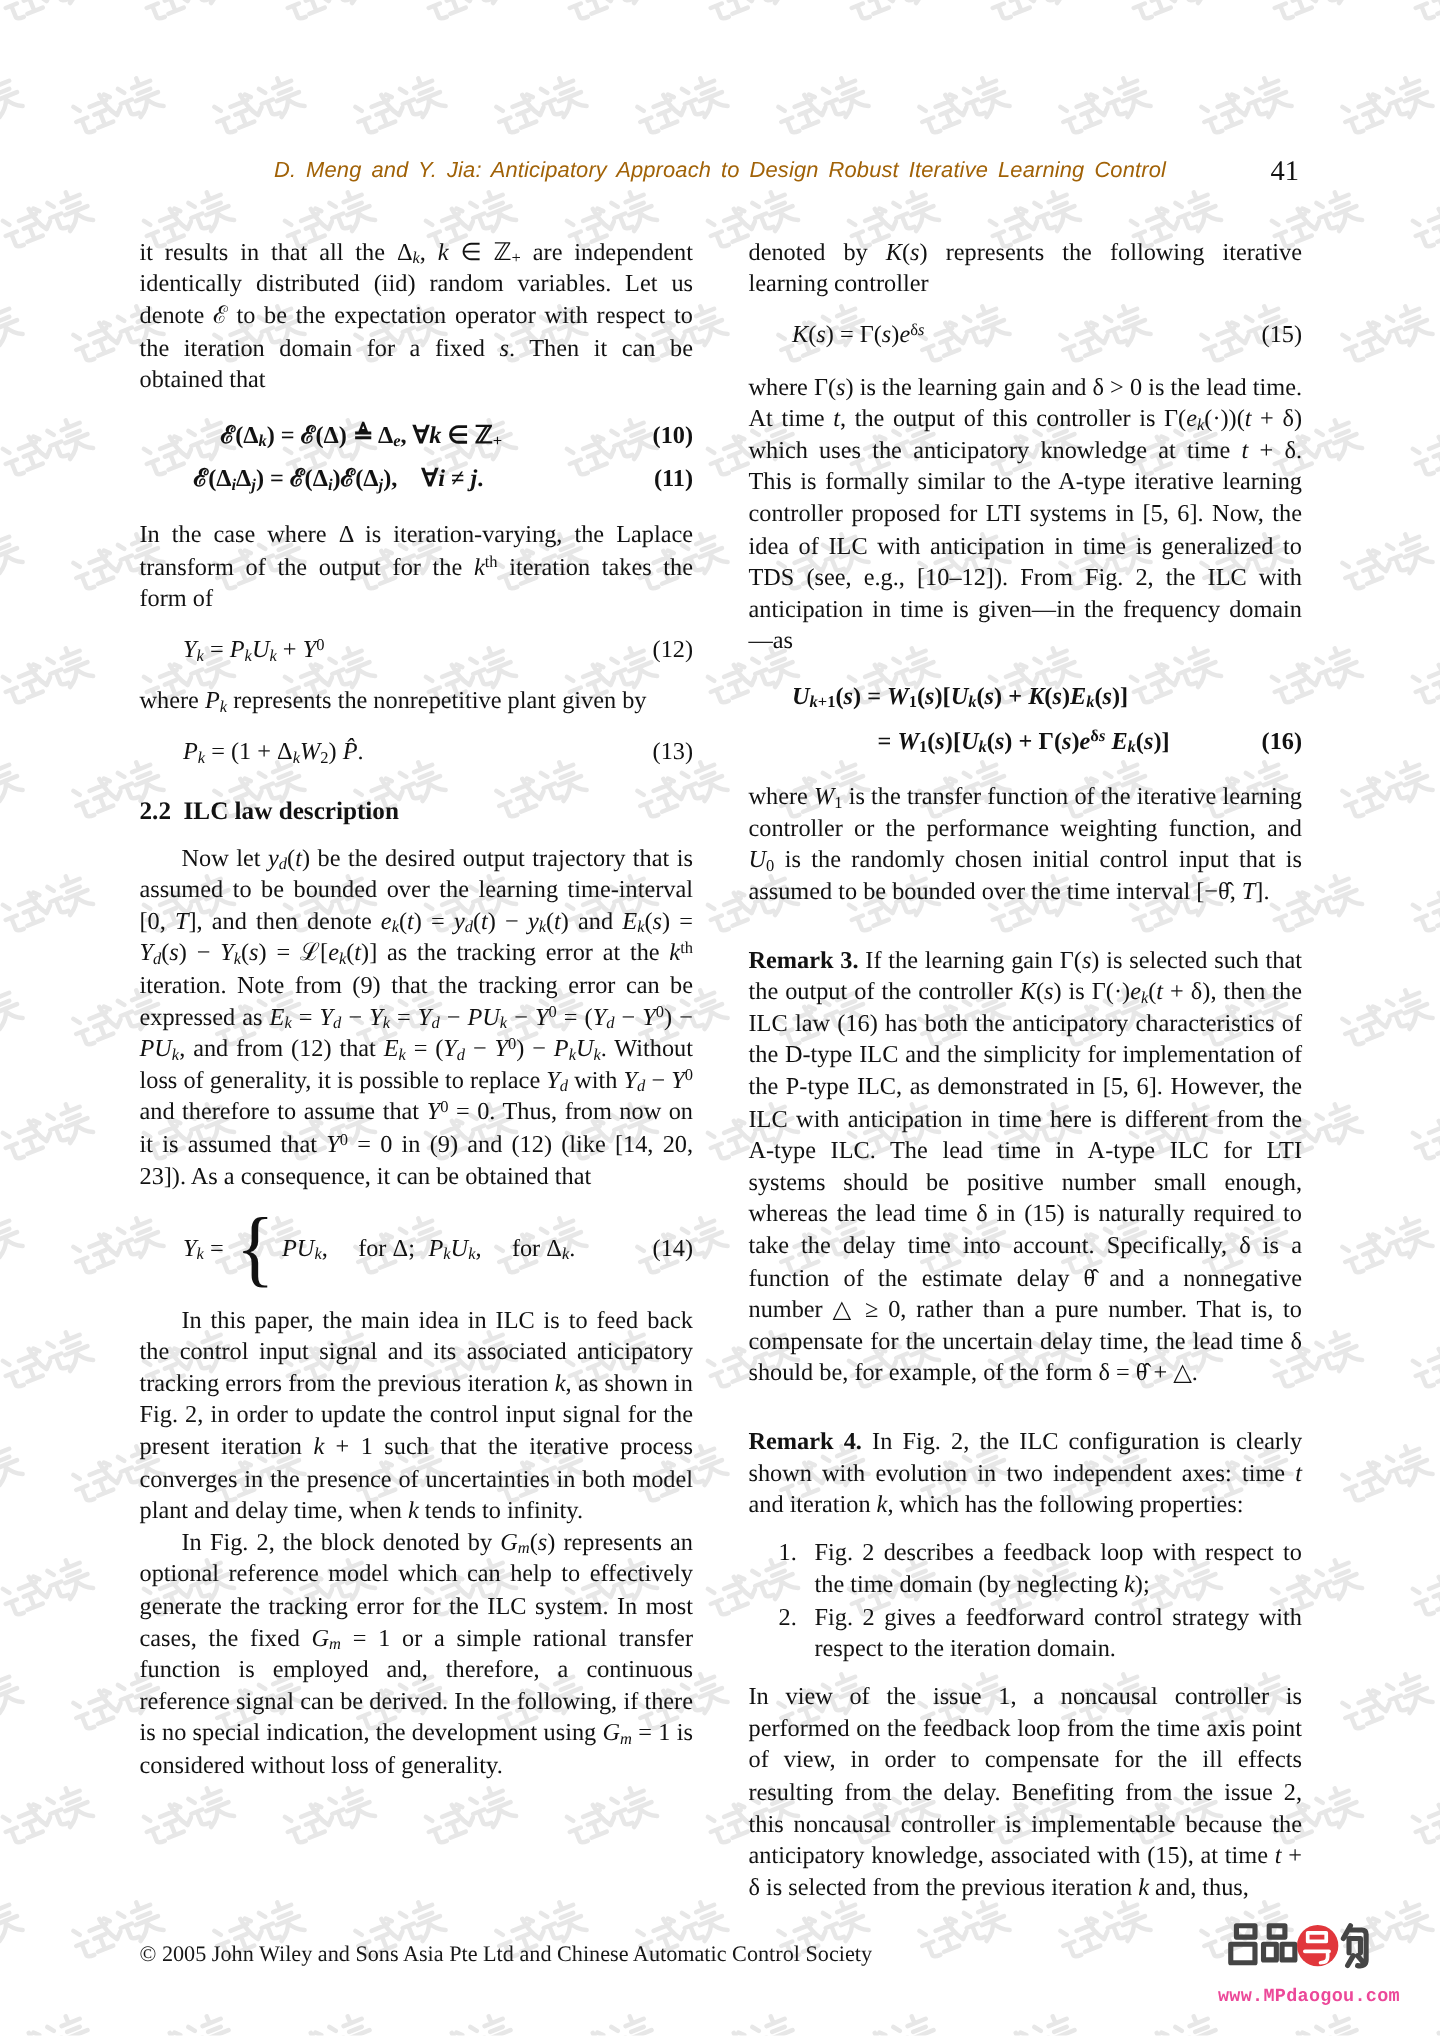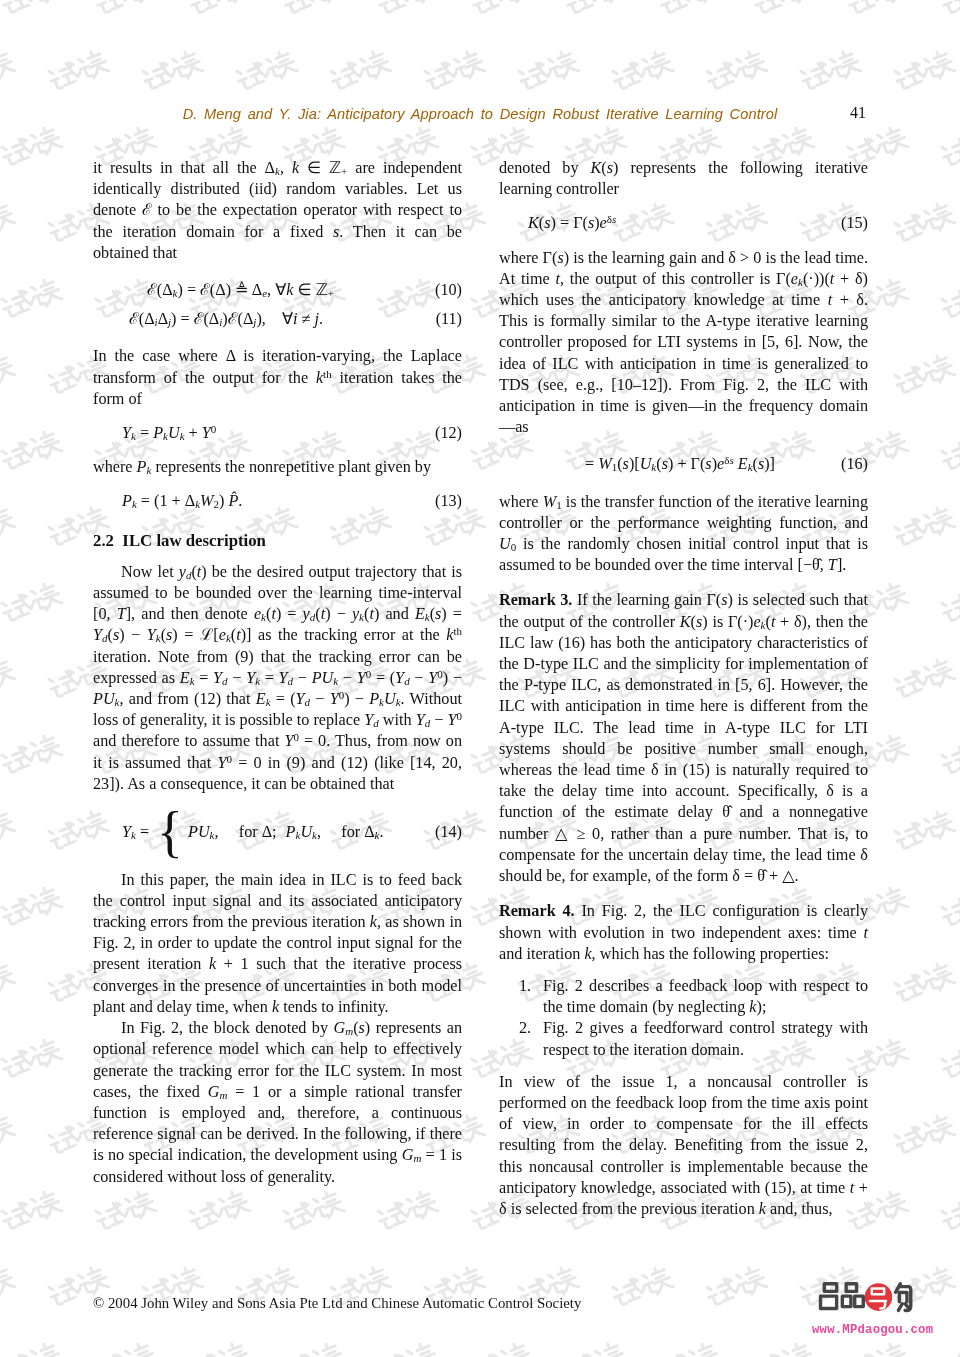--- a/index.html
+++ b/index.html
@@ -12,45 +12,45 @@
   .wm-layer{position:absolute;inset:0;z-index:0;pointer-events:none;}
   .wm-stamp{position:absolute;width:64px;height:30px;transform:rotate(-22deg);}
   
   .content{position:absolute;inset:0;z-index:1;}
   .header{position:absolute;top:106px;left:0;width:100%;}
   .header-title{
     display:block;text-align:center;
     font-family:"Liberation Sans", sans-serif;font-style:italic;
     font-size:14.6px;color:#a16207;word-spacing:2.5px;letter-spacing:.1px;
   }
-  .page-number{position:absolute;top:-2px;right:94px;font-size:16px;font-family:"Liberation Serif",serif;}
+  .page-number{position:absolute;top:-2px;right:94px;font-size:19px;font-family:"Liberation Serif",serif;}
   .columns{
     position:absolute;top:158px;left:93px;width:775px;
     display:flex;gap:37px;
   }
   .col{width:369px;font-size:16.2px;line-height:21.2px;}
   .para{text-align:justify;margin:0;}
   .para.indent{text-indent:28px;}
   sub,sup{font-size:68%;line-height:0;}
   sup{vertical-align:.45em;}
   sub{vertical-align:-.22em;}
   
   .eq{display:flex;align-items:center;margin:13px 0;}
-  .eq.tight{margin:8px 0;}
+  .eq.tight{margin:8px 0;font-weight:bold;}
   .eq-body{padding-left:29px;}
   .eq-body.ind54{padding-left:54px;}
   .eq-body.ind36{padding-left:36px;}
   .eq-body.ind86{padding-left:86px;text-align:right;}
   .eq-num{margin-left:auto;}
   .eq-group{margin:16px 0;}
   .cases{display:flex;align-items:center;justify-content:space-between;}
   .brace{font-size:54px;line-height:.9;font-weight:400;margin:0 5px 0 8px;transform:scaleY(1.05);}
   .case-lines{display:flex;flex-direction:row;gap:9px;}
   .section-heading{font-weight:bold;font-size:16.8px;margin:17px 0 11px 0;}
-  .remark{margin-top:14px;font-family:Liberation Serif, serif;}
+  .remark{margin-top:24px;font-family:Liberation Serif, serif;}
   .remark-label{font-weight:bold;}
   .list{margin:11px 0;}
   .li{display:flex;margin:0;}
   .li-num{width:24px;margin-left:20px;flex:none;}
   .li-text{flex:1;text-align:justify;}
   
   .footer-copyright{
     position:absolute;left:93px;top:1295px;font-size:14.8px;color:#171717;
   }
   .logo{position:absolute;left:812px;top:1280px;width:112px;text-align:center;}
@@ -1382,20 +1382,23 @@
 
       <div class="eq">
         <span class="eq-body"><i>K</i>(<i>s</i>) = Γ(<i>s</i>)<i>e</i><sup>δ<i>s</i></sup></span>
         <span class="eq-num">(15)</span>
       </div>
 
       <p class="para">where Γ(<i>s</i>) is the learning gain and δ &gt; 0 is the lead time. At time <i>t</i>, the output of this controller is Γ(<i>e</i><sub><i>k</i></sub>(·))(<i>t</i> + δ) which uses the anticipatory knowledge at time <i>t</i> + δ. This is formally similar to the A-type iterative learning controller proposed for LTI systems in [5, 6]. Now, the idea of ILC with anticipation in time is generalized to TDS (see, e.g., [10–12]). From Fig. 2, the ILC with anticipation in time is given—in the frequency domain—as</p>
 
       <div class="eq-group">
         <div class="eq tight">
+          <span class="eq-body"><i>U</i><sub><i>k</i>+1</sub>(<i>s</i>) = <i>W</i><sub>1</sub>(<i>s</i>)[<i>U</i><sub><i>k</i></sub>(<i>s</i>) + <i>K</i>(<i>s</i>)<i>E</i><sub><i>k</i></sub>(<i>s</i>)]</span>
+        </div>
+        <div class="eq tight">
           <span class="eq-body ind86">= <i>W</i><sub>1</sub>(<i>s</i>)[<i>U</i><sub><i>k</i></sub>(<i>s</i>) + Γ(<i>s</i>)<i>e</i><sup>δ<i>s</i></sup> <i>E</i><sub><i>k</i></sub>(<i>s</i>)]</span>
           <span class="eq-num">(16)</span>
         </div>
       </div>
 
       <p class="para">where <i>W</i><sub>1</sub> is the transfer function of the iterative learning controller or the performance weighting function, and <i>U</i><sub>0</sub> is the randomly chosen initial control input that is assumed to be bounded over the time interval [−θ̂, <i>T</i>].</p>
 
       <p class="para remark">
         <span class="remark-label">Remark 3.</span>
         <span>If the learning gain Γ(<i>s</i>) is selected such that the output of the controller <i>K</i>(<i>s</i>) is Γ(·)<i>e</i><sub><i>k</i></sub>(<i>t</i> + δ), then the ILC law (16) has both the anticipatory characteristics of the D-type ILC and the simplicity for implementation of the P-type ILC, as demonstrated in [5, 6]. However, the ILC with anticipation in time here is different from the A-type ILC. The lead time in A-type ILC for LTI systems should be positive number small enough, whereas the lead time δ in (15) is naturally required to take the delay time into account. Specifically, δ is a function of the estimate delay θ̂ and a nonnegative number △ ≥ 0, rather than a pure number. That is, to compensate for the uncertain delay time, the lead time δ should be, for example, of the form δ = θ̂ + △.</span>
@@ -1414,21 +1417,21 @@
         <div class="li">
           <span class="li-num">2.</span>
           <span class="li-text">Fig. 2 gives a feedforward control strategy with respect to the iteration domain.</span>
         </div>
       </div>
 
       <p class="para">In view of the issue 1, a noncausal controller is performed on the feedback loop from the time axis point of view, in order to compensate for the ill effects resulting from the delay. Benefiting from the issue 2, this noncausal controller is implementable because the anticipatory knowledge, associated with (15), at time <i>t</i> + δ is selected from the previous iteration <i>k</i> and, thus,</p>
     </div>
   </div>
 
-  <div class="footer-copyright">© 2004 John Wiley and Sons Asia Pte Ltd and Chinese Automatic Control Society</div>
+  <div class="footer-copyright">© 2005 John Wiley and Sons Asia Pte Ltd and Chinese Automatic Control Society</div>
 
   <div class="logo">
     <svg width="108" height="38" viewBox="0 0 110 40" aria-hidden="true">
       <g fill="none" stroke="#454545" stroke-width="3.6" stroke-linejoin="round" stroke-linecap="round">
 
         <path d="M9 4 h13 v8 h-13 z M5 17 h17 v13 h-17 z"></path>
 
         <path d="M32 4 h11 v8 h-11 z M28 17 h9 v11 h-9 z M41 17 h9 v11 h-9 z"></path>
 
         <path d="M89 4 l-5 9 M88 7 h9 q3 0 3 3 v18 q0 5 -6 4 M88 13 h8 M88 13 v10 M96 13 v10 M91 25 l-4 7 M94 25 l5 6"></path>

